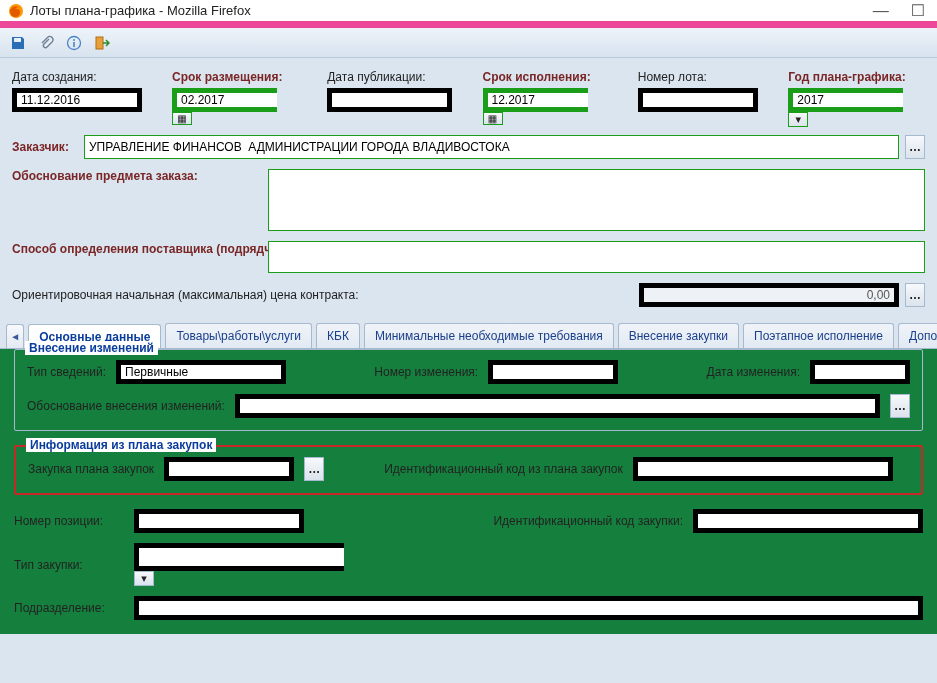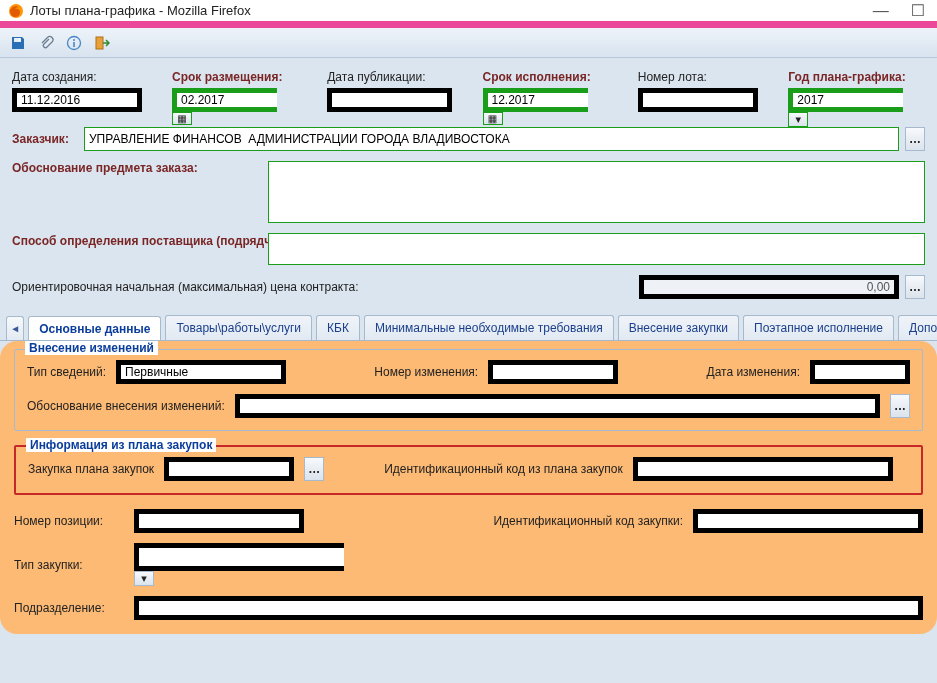--- a/index.html
+++ b/index.html
@@ -55,20 +55,21 @@
   }
 
   .form-area {
     padding: 12px 12px 6px 12px;
   }
 
   .row {
     display: flex;
     align-items: flex-start;
     gap: 28px;
+    margin-bottom: 8px;
     justify-content: center;
   }
   .col { display: flex; flex-direction: column; gap: 4px; }
   .lbl { color: #7a2626; font-weight: bold; font-size: 12px; white-space: nowrap; }
   .lbl.black { color: #222; font-weight: normal; }
 
   .fld {
     height: 24px;
     background: #fff;
     border: 5px solid #000000;
@@ -147,23 +148,22 @@
   }
   .tab.active {
     background: #fff;
     font-weight: bold;
     position: relative;
     top: 1px;
     color: #0b3e9c;
   }
 
   .tab-body {
-    background: #fdba74;
-    padding: 8px 14px 14px 14px;
-    border-radius: 17px;
+    background: #15803d;
+    padding: 0 14px 14px 14px;
   }
 
   .fieldset {
     border: 1px solid #a7b9cc;
     border-radius: 2px;
     padding: 10px 12px 12px 12px;
     margin-bottom: 14px;
     position: relative;
   }
   .fieldset.highlight { border: 2px solid #c62828; }

